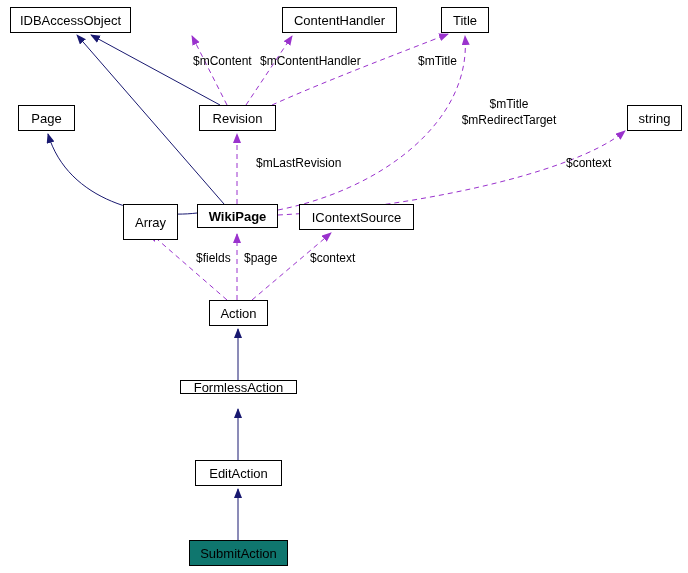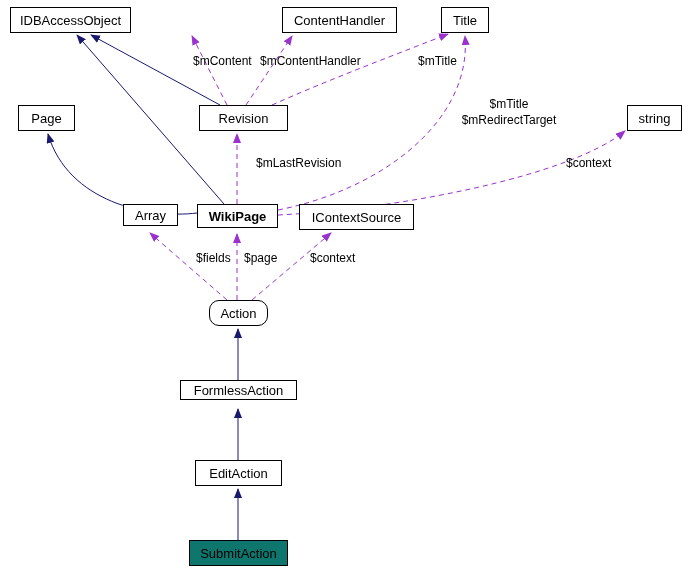--- a/index.html
+++ b/index.html
@@ -84,33 +84,33 @@
 
   <div class="node" style="left:10px; top:7px; width:121px; height:26px;">IDBAccessObject</div>
 
 
   <div class="node" style="left:242px; top:7px; width:115px; height:26px;margin-left:40px;">ContentHandler</div>
 
   <div class="node" style="left:441px; top:7px; width:48px; height:26px;">Title</div>
 
   <div class="node" style="left:18px; top:105px; width:57px; height:26px;">Page</div>
 
-  <div class="node" style="left:199px; top:105px; width:89px; height:26px;">Revision</div>
+  <div class="node" style="left:199px; top:105px; width:77px; height:26px;">Revision</div>
 
   <div class="node" style="left:627px; top:105px; width:55px; height:26px;">string</div>
 
-  <div class="node" style="left:123px; top:204px; width:55px; height:22px;">Array</div>
+  <div class="node" style="left:123px; top:204px; width:55px; height:36px;">Array</div>
 
   <div class="node" style="left:197px; top:204px; width:81px; height:24px;font-weight:bold;">WikiPage</div>
 
   <div class="node" style="left:299px; top:204px; width:115px; height:26px;">IContextSource</div>
 
-  <div class="node" style="left:209px; top:300px; width:59px; height:26px;border-radius:10px;">Action</div>
+  <div class="node" style="left:209px; top:300px; width:59px; height:26px;">Action</div>
 
-  <div class="node" style="left:180px; top:380px; width:117px; height:20px;">FormlessAction</div>
+  <div class="node" style="left:180px; top:380px; width:117px; height:14px;">FormlessAction</div>
 
   <div class="node" style="left:195px; top:460px; width:87px; height:26px;">EditAction</div>
 
   <div class="node selected" style="left:189px; top:540px; width:99px; height:26px;">SubmitAction</div>
 
   <div class="edge-label" style="left:193px; top:54px;">$mContent</div>
 
   <div class="edge-label" style="left:260px; top:54px;">$mContentHandler</div>
 
   <div class="edge-label" style="left:418px; top:54px;">$mTitle</div>

